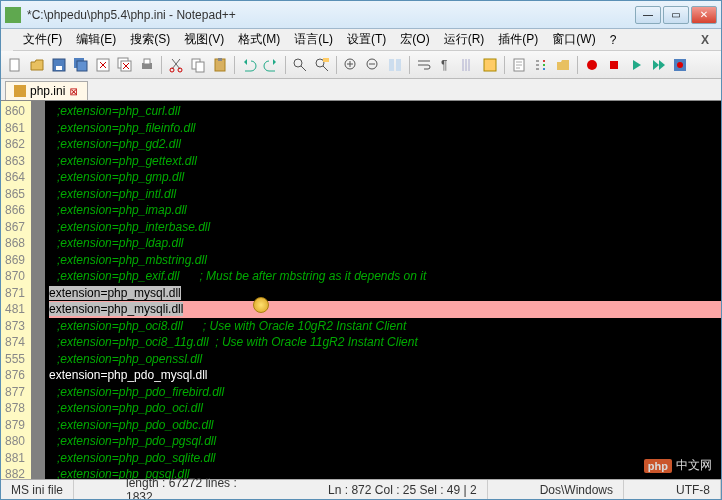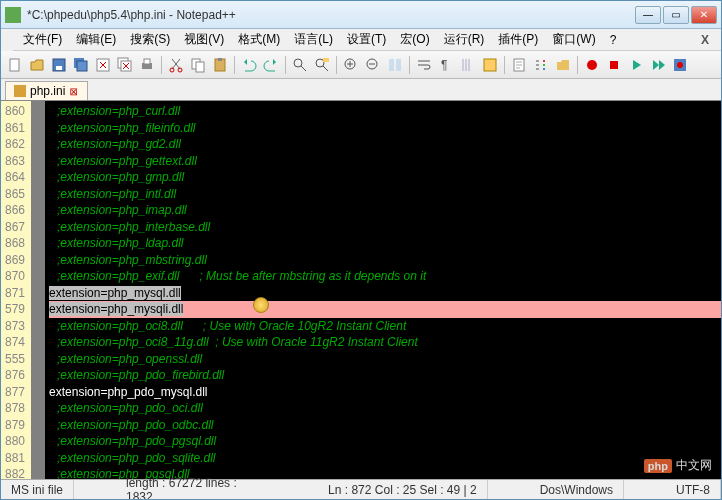--- a/index.html
+++ b/index.html
@@ -262,21 +262,21 @@
       <div>862</div>
       <div>863</div>
       <div>864</div>
       <div>865</div>
       <div>866</div>
       <div>867</div>
       <div>868</div>
       <div>869</div>
       <div>870</div>
       <div>871</div>
-      <div>579</div>
+      <div>481</div>
       <div>873</div>
       <div>874</div>
       <div>555</div>
       <div>876</div>
       <div>877</div>
       <div>878</div>
       <div>879</div>
       <div>880</div>
       <div>881</div>
       <div>882</div>
@@ -294,22 +294,22 @@
       <div class="line"><span class="cm">;extension=php_imap.dll</span></div>
       <div class="line"><span class="cm">;extension=php_interbase.dll</span></div>
       <div class="line"><span class="cm">;extension=php_ldap.dll</span></div>
       <div class="line"><span class="cm">;extension=php_mbstring.dll</span></div>
       <div class="line"><span class="cm">;extension=php_exif.dll      ; Must be after mbstring as it depends on it</span></div>
       <div class="line"><span class="sel">extension=php_mysql.dll</span></div>
       <div class="line curline"><span class="sel">extension=php_mysqli.dll</span></div>
       <div class="line"><span class="cm">;extension=php_oci8.dll      ; Use with Oracle 10gR2 Instant Client</span></div>
       <div class="line"><span class="cm">;extension=php_oci8_11g.dll  ; Use with Oracle 11gR2 Instant Client</span></div>
       <div class="line"><span class="cm">;extension=php_openssl.dll</span></div>
+      <div class="line"><span class="plain">extension=php_pdo_mysql.dll</span></div>
       <div class="line"><span class="cm">;extension=php_pdo_firebird.dll</span></div>
-      <div class="line"><span class="plain">extension=php_pdo_mysql.dll</span></div>
       <div class="line"><span class="cm">;extension=php_pdo_oci.dll</span></div>
       <div class="line"><span class="cm">;extension=php_pdo_odbc.dll</span></div>
       <div class="line"><span class="cm">;extension=php_pdo_pgsql.dll</span></div>
       <div class="line"><span class="cm">;extension=php_pdo_sqlite.dll</span></div>
       <div class="line"><span class="cm">;extension=php_pgsql.dll</span></div>
     </div>
 </div>
 
 <div class="status">
   <div>MS ini file</div>

